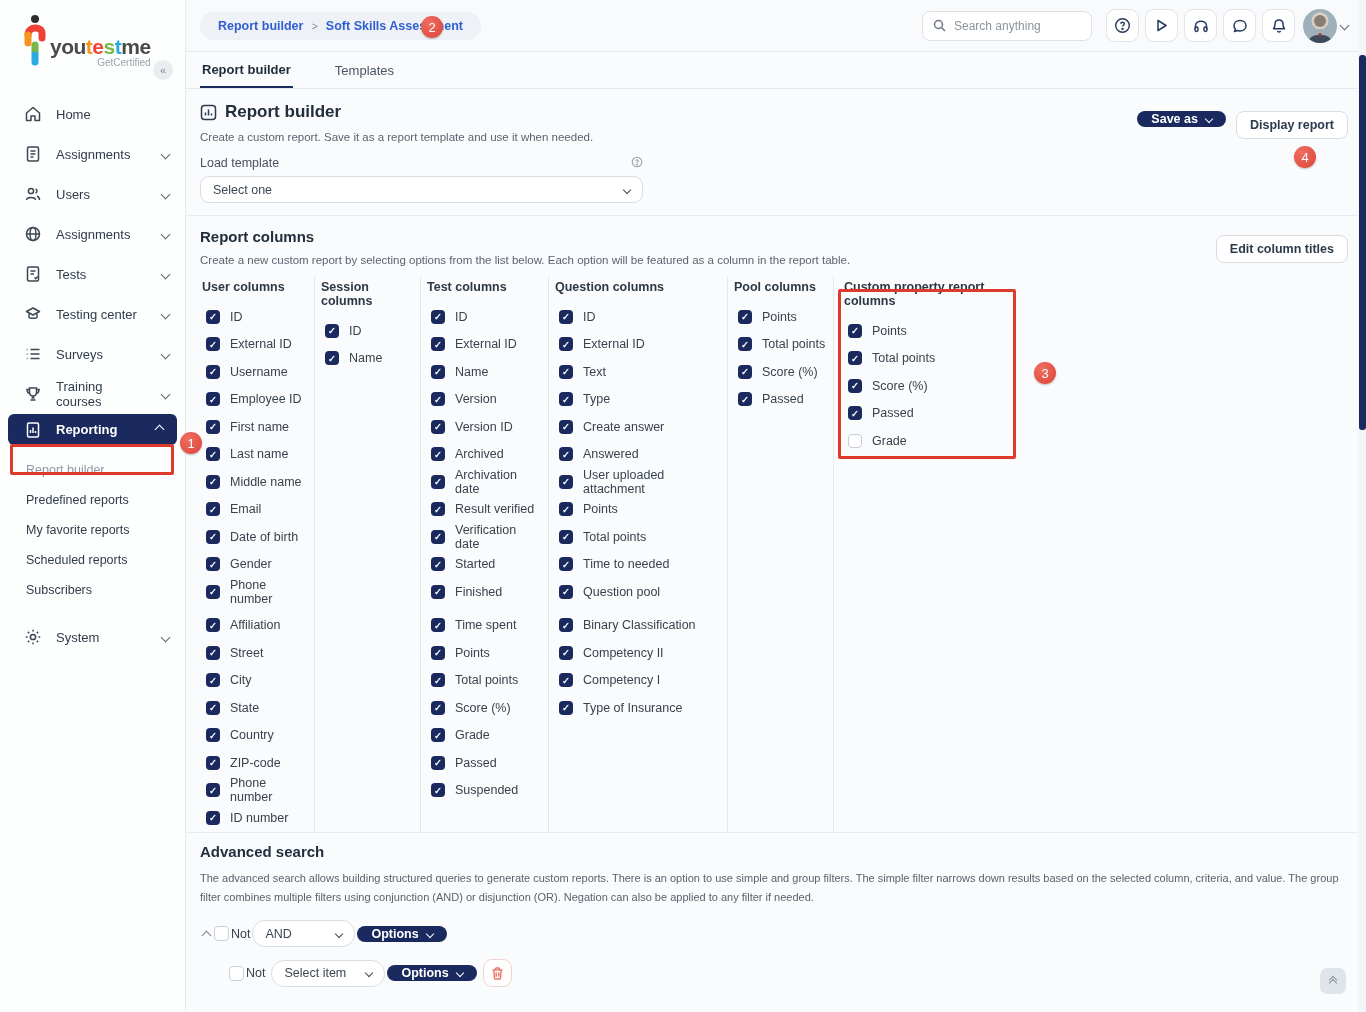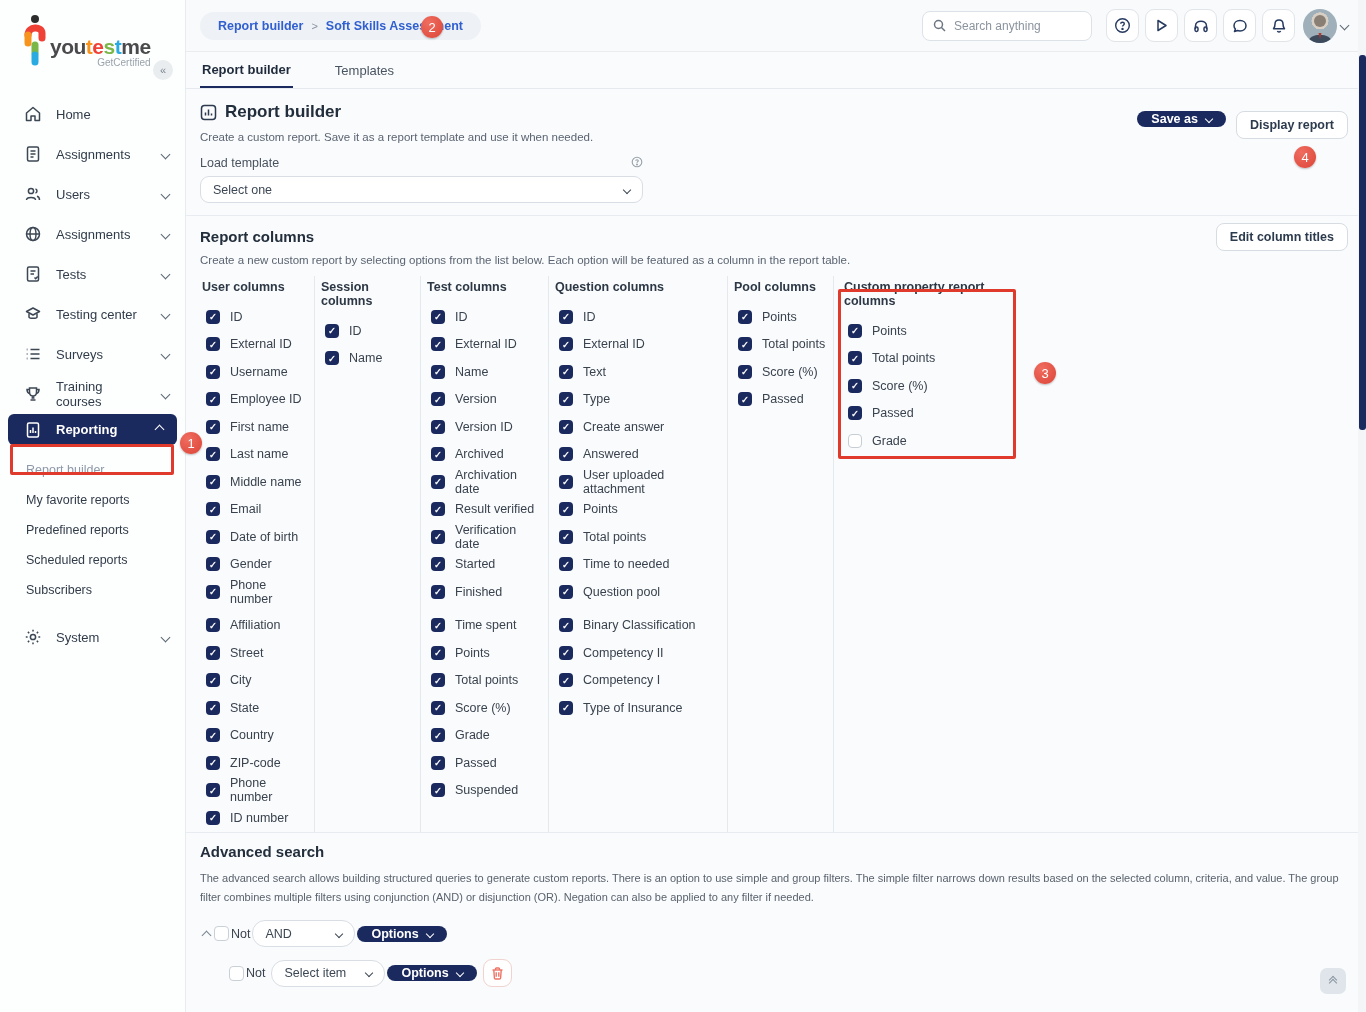--- a/index.html
+++ b/index.html
@@ -65,21 +65,21 @@
   .help-ic{color:#98a1aa}
   .select{display:flex;align-items:center;justify-content:space-between;background:#fff;border:1px solid #d9dee4;border-radius:9px;height:27px;padding:0 12px;font-size:12.5px;color:#3c4754;cursor:pointer}
   .select .chev{border-color:#3c4754;width:6px;height:6px;margin-left:10px}
   .lt-select{width:443px;margin-top:6px}
 
   .divider{border:0;border-top:1px solid #e8ebef;margin:12px -10px 0 -14px}
 
   
   .rc{position:relative;padding-top:12px}
   .rc-title{font-size:15px;font-weight:700;color:#232f3d}
-  .rc-edit{position:absolute;right:0;top:7px}
+  .rc-edit{position:absolute;right:0;top:19px}
   .rc-sub{font-size:11.5px;color:#5a6472;margin-top:9px}
   .cbrow{display:flex;align-items:center;gap:10px;height:27.5px;cursor:pointer}
   .cbrow.gap{margin-top:6px}
   .cb{width:14px;height:14px;border-radius:4px;background:#1b2a5e;display:inline-flex;align-items:center;justify-content:center;flex:none}
   .cb::after{content:"\2713";color:#fff;font-size:9.5px;font-weight:700;line-height:1}
   .cb.off{background:#fff;border:1px solid #c6cdd4}
   .cb.off::after{content:""}
   .cblabel{font-size:12.5px;color:#39434f}
   .group-cb{margin-top:8px}
   .groups{display:flex;margin-top:10px;min-height:552px;align-items:stretch}
@@ -240,23 +240,23 @@
             <path d="M6.5 12 V9 M9 12 V6.5 M11.5 12 V10"></path>
           </svg>
         </span>
       <span>Reporting</span>
       <span class="chev up"></span>
     </div>
     <div class="subnav">
 
         <div class="subitem active"><span>Report builder</span></div>
 
+        <div class="subitem"><span>Predefined reports</span></div>
+
         <div class="subitem"><span>My favorite reports</span></div>
-
-        <div class="subitem"><span>Predefined reports</span></div>
 
         <div class="subitem"><span>Scheduled reports</span></div>
 
         <div class="subitem"><span>Subscribers</span></div>
       </div>
     <div class="nav-gap"></div>
     <div class="nav-item">
       <span class="nav-ic">
           <svg width="18" height="18" viewBox="0 0 18 18" fill="none" stroke="currentColor" stroke-width="1.5">
             <circle cx="9" cy="9" r="2.6"></circle>

